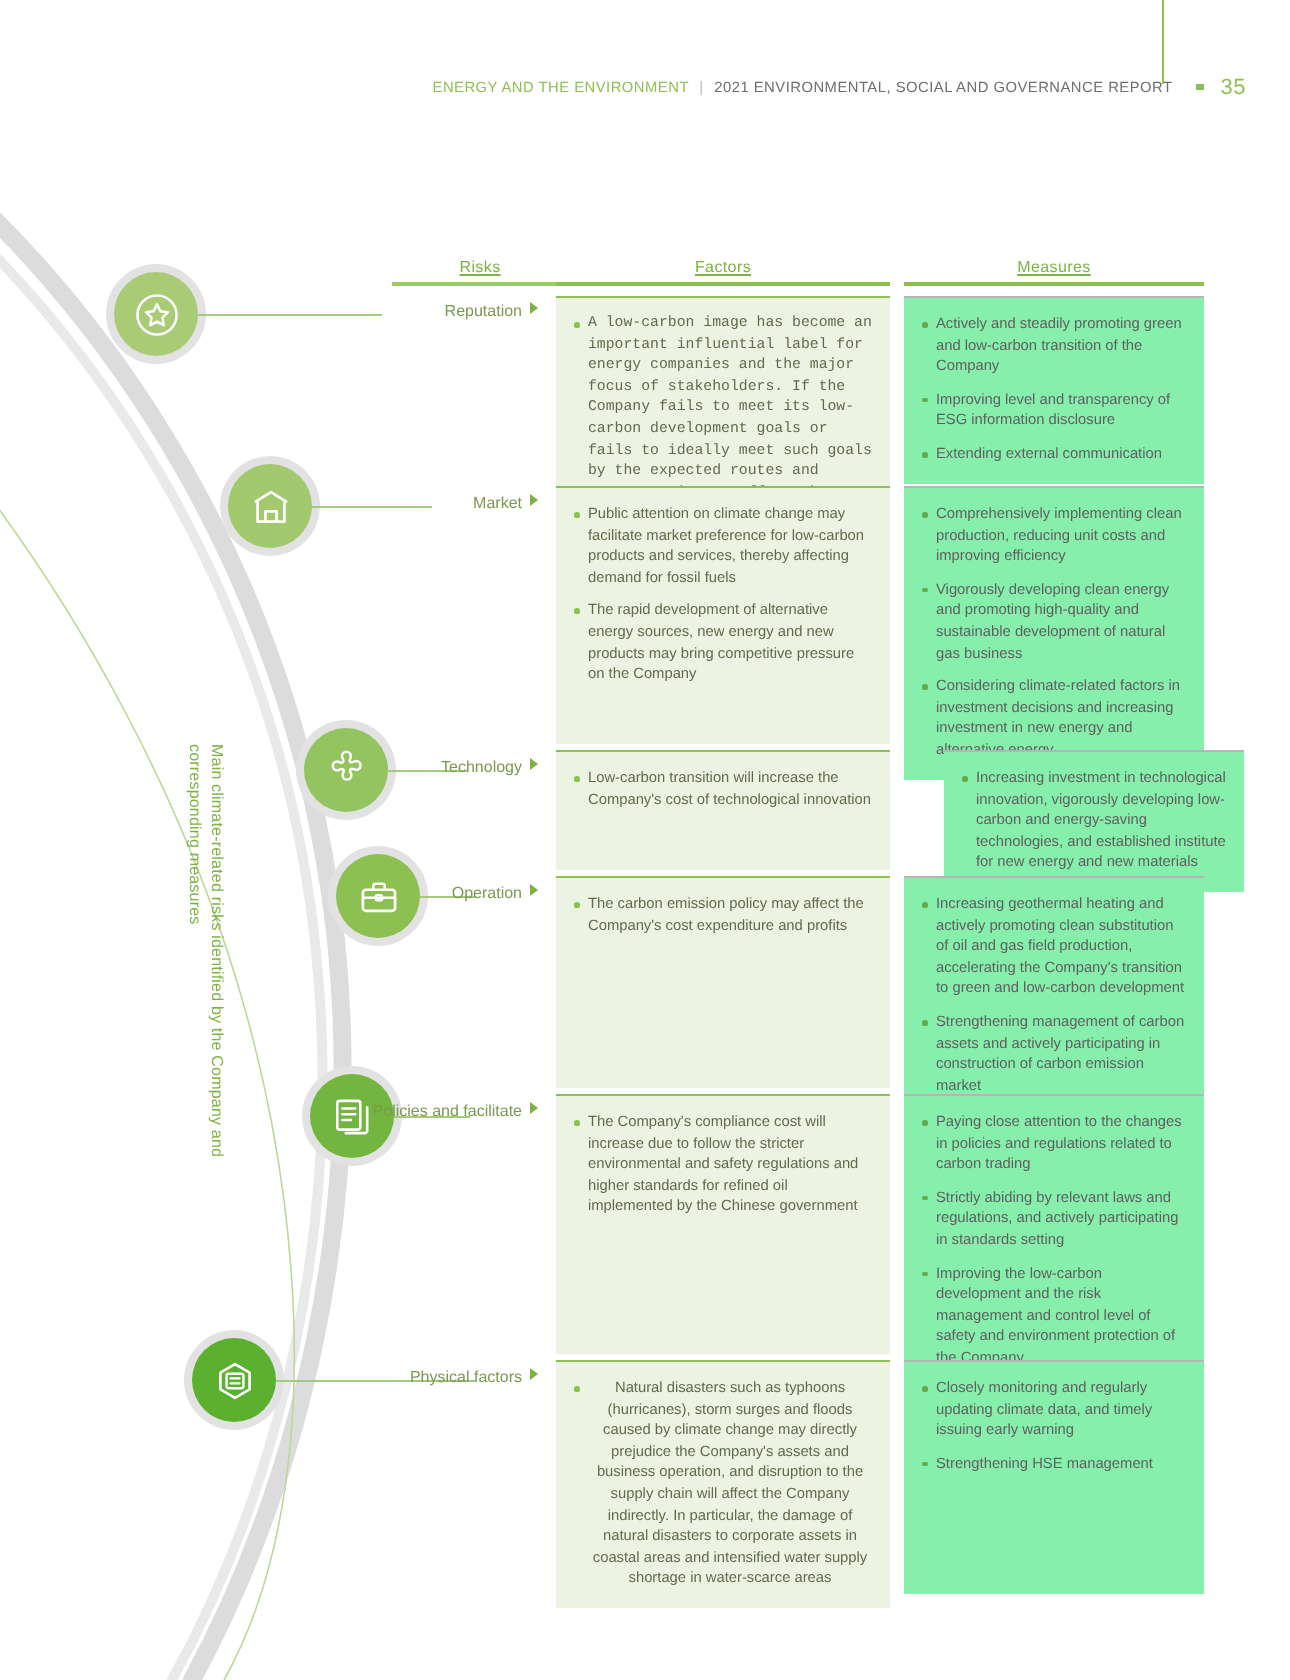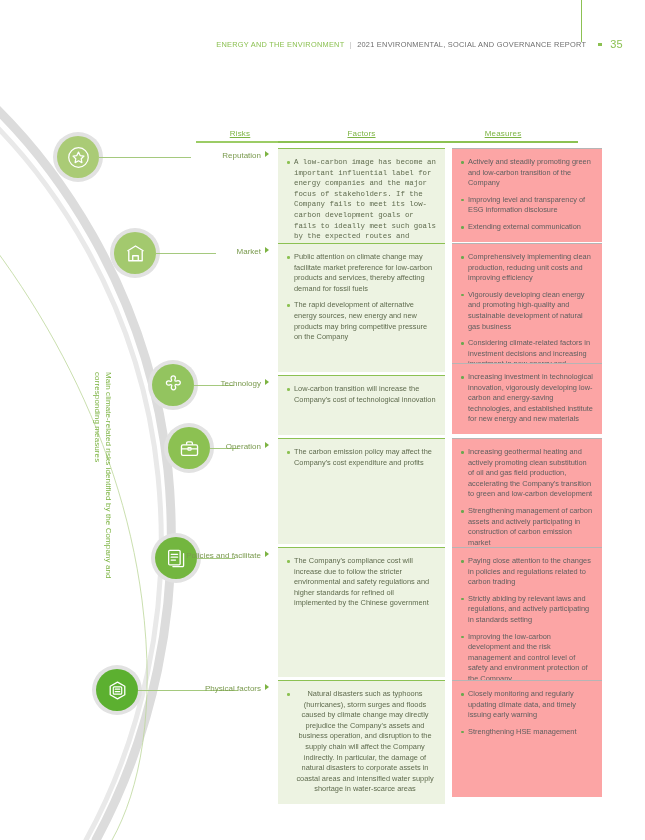--- a/index.html
+++ b/index.html
@@ -36,21 +36,21 @@
   
   .col-head {
     position: absolute; text-align: center;
     font-size: 8px; color: #7cb342; letter-spacing: .2px; text-decoration: underline;
   }
   .col-head .rule {
     margin-top: 3px; height: 1.6px; background: #8cc152;
   }
   #head-risks   { left: 196px; top: 129px; width: 88px; }
   #head-factors { left: 278px; top: 129px; width: 167px; }
-  #head-meas    { left: 428px; top: 129px; width: 150px; }
+  #head-meas    { left: 452px; top: 129px; width: 150px; }
   #head-risks .rule { background: #9ccc65; }
 
   
   .row { position: absolute; left: 0; width: 645px; }
 
   .risk-label {
     position: absolute; right: 376px;
     text-align: right; font-size: 8px; color: #7a9a4e; line-height: 11px;
   }
   .risk-label .tri {
@@ -64,21 +64,21 @@
     position: absolute; padding: 8px 9px 9px 9px;
     font-size: 7.4px; line-height: 10.6px;
   }
   .panel.factors {
     left: 278px; width: 167px;
     background: #edf3e2; border-top: 1.4px solid #8cc152;
     color: #5f6b4e;
   }
   .panel.measures {
     left: 452px; width: 150px;
-    background: #fca5a5; border-top: 1.4px solid #b5b5b5;
+    background: #86efac; border-top: 1.4px solid #b5b5b5;
     color: #5f5f5f;
   }
   .bullet { position: relative; padding-left: 7px; margin-bottom: 6px; }
   .bullet:last-child { margin-bottom: 0; }
   .bullet::before {
     content: ""; position: absolute; left: 0; top: 4px;
     width: 2.6px; height: 2.6px; border-radius: 50%;
   }
   .panel.factors  .bullet::before { background: #8cc152; }
   .panel.measures .bullet::before { background: #6aa84f; }
@@ -180,21 +180,21 @@
         <div class="node" style="left: 152px; top: 364px; background: rgb(147, 196, 95);">
           <svg viewBox="0 0 24 24">
             <path d="M9.4 4.3a2.3 2.3 0 014.6 0c0 1-.6 1.5-.6 2.2 0 .6.5 1 1.1 1 .8 0 1.3-.7 2.3-.7a2.3 2.3 0 010 4.6c-1 0-1.5-.6-2.2-.6-.6 0-1 .5-1 1.1 0 .8.7 1.3.7 2.3a2.3 2.3 0 01-4.6 0c0-1 .6-1.5.6-2.2 0-.6-.5-1-1.1-1-.8 0-1.3.7-2.3.7a2.3 2.3 0 010-4.6c1 0 1.5.6 2.2.6.6 0 1-.5 1-1.1 0-.8-.7-1.3-.7-2.3z" fill="none" stroke="#fff" stroke-width="1.3" stroke-linejoin="round"></path>
           </svg>
         </div>
         <div class="connector" style="left: 194px; top: 385px; width: 40px;"></div>
         <div class="risk-label" style="top: 378px;"><span>Technology</span><span class="tri"></span></div>
         <div class="panel factors" style="top: 375px; min-height: 60px;">
           <div class="bullet">Low-carbon transition will increase the Company's cost of technological innovation</div>
         </div>
-        <div class="panel measures" style="top: 363px; min-height: 60px;">
+        <div class="panel measures" style="top: 375px; min-height: 60px; margin-left: 20px;">
           <div class="bullet">Increasing investment in technological innovation, vigorously developing low-carbon and energy-saving technologies, and established institute for new energy and new materials</div>
         </div>
       </div>
       <div class="row">
         <div class="node" style="left: 168px; top: 427px; background: rgb(140, 193, 82);">
           <svg viewBox="0 0 24 24">
             <rect x="3.6" y="8.2" width="16.8" height="11" rx="1.6" fill="none" stroke="#fff" stroke-width="1.4"></rect>
             <path d="M9 8.2V6.4a1.3 1.3 0 011.3-1.3h3.4A1.3 1.3 0 0115 6.4v1.8" fill="none" stroke="#fff" stroke-width="1.4"></path>
             <path d="M3.6 12.4h16.8" fill="none" stroke="#fff" stroke-width="1.3"></path>
             <rect x="10.4" y="11" width="3.2" height="2.8" rx=".6" fill="none" stroke="#fff" stroke-width="1.2"></rect>

